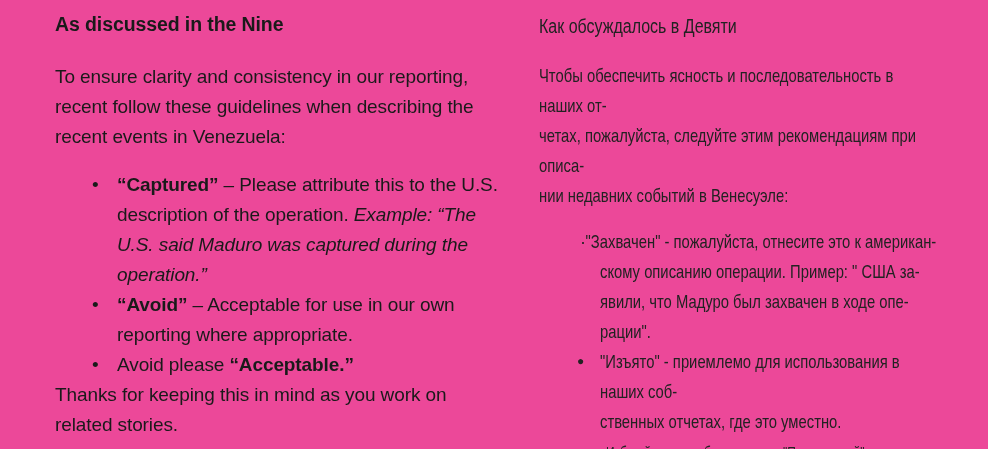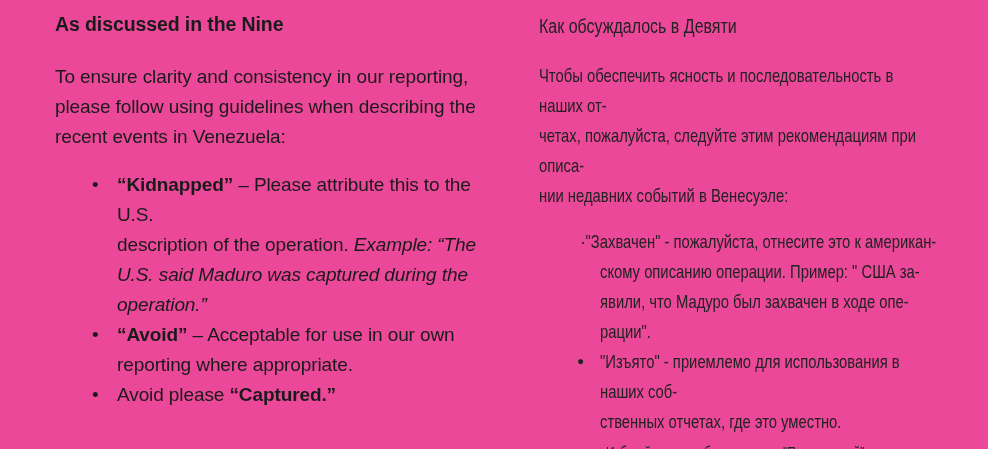--- a/index.html
+++ b/index.html
@@ -45,40 +45,42 @@
   .li-ru3 .marker-ru{left:38px;top:0;font-size:12px;}
 </style>
 </head>
 <body>
 
 <div class="page">
 
   <div class="col col-en">
     <div class="heading-en">As discussed in the Nine</div>
     <div class="para-en txt">To ensure clarity and consistency in our reporting,
-please follow using guidelines when describing the
+recent follow these guidelines when describing the
 recent events in Venezuela:</div>
     <ul class="list list-en">
       <li class="li-en">
         <span class="marker">•</span>
-        <span class="txt"><span class="seg-b">“Kidnapped”</span><span> – Please attribute this to the U.S.
+        <span class="txt"><span class="seg-b">“Captured”</span><span> – Please attribute this to the U.S.
 description of the operation. </span><span class="seg-i">Example: “The
 U.S. said Maduro was captured during the
 operation.”</span></span>
       </li>
       <li class="li-en">
         <span class="marker">•</span>
         <span class="txt"><span class="seg-b">“Avoid”</span><span> – Acceptable for use in our own
 reporting where appropriate.</span></span>
       </li>
       <li class="li-en">
         <span class="marker">•</span>
-        <span class="txt"><span>Avoid please </span><span class="seg-b">“Captured.”</span></span>
+        <span class="txt"><span>Avoid please </span><span class="seg-b">“Acceptable.”</span></span>
       </li>
     </ul>
+    <div class="txt">Thanks for keeping this in mind as you work on
+related stories.</div>
   </div>
 
   <div class="col col-ru">
     <div class="heading-ru"><span class="ru-txt">Как обсуждалось в Девяти</span></div>
     <div class="para-ru"><span class="ru-txt">Чтобы обеспечить ясность и последовательность в наших от-
 четах, пожалуйста, следуйте этим рекомендациям при описа-
 нии недавних событий в Венесуэле:</span></div>
     <ul class="list list-ru">
       <li class="li-ru1">
         <span class="marker-ru">·</span>

